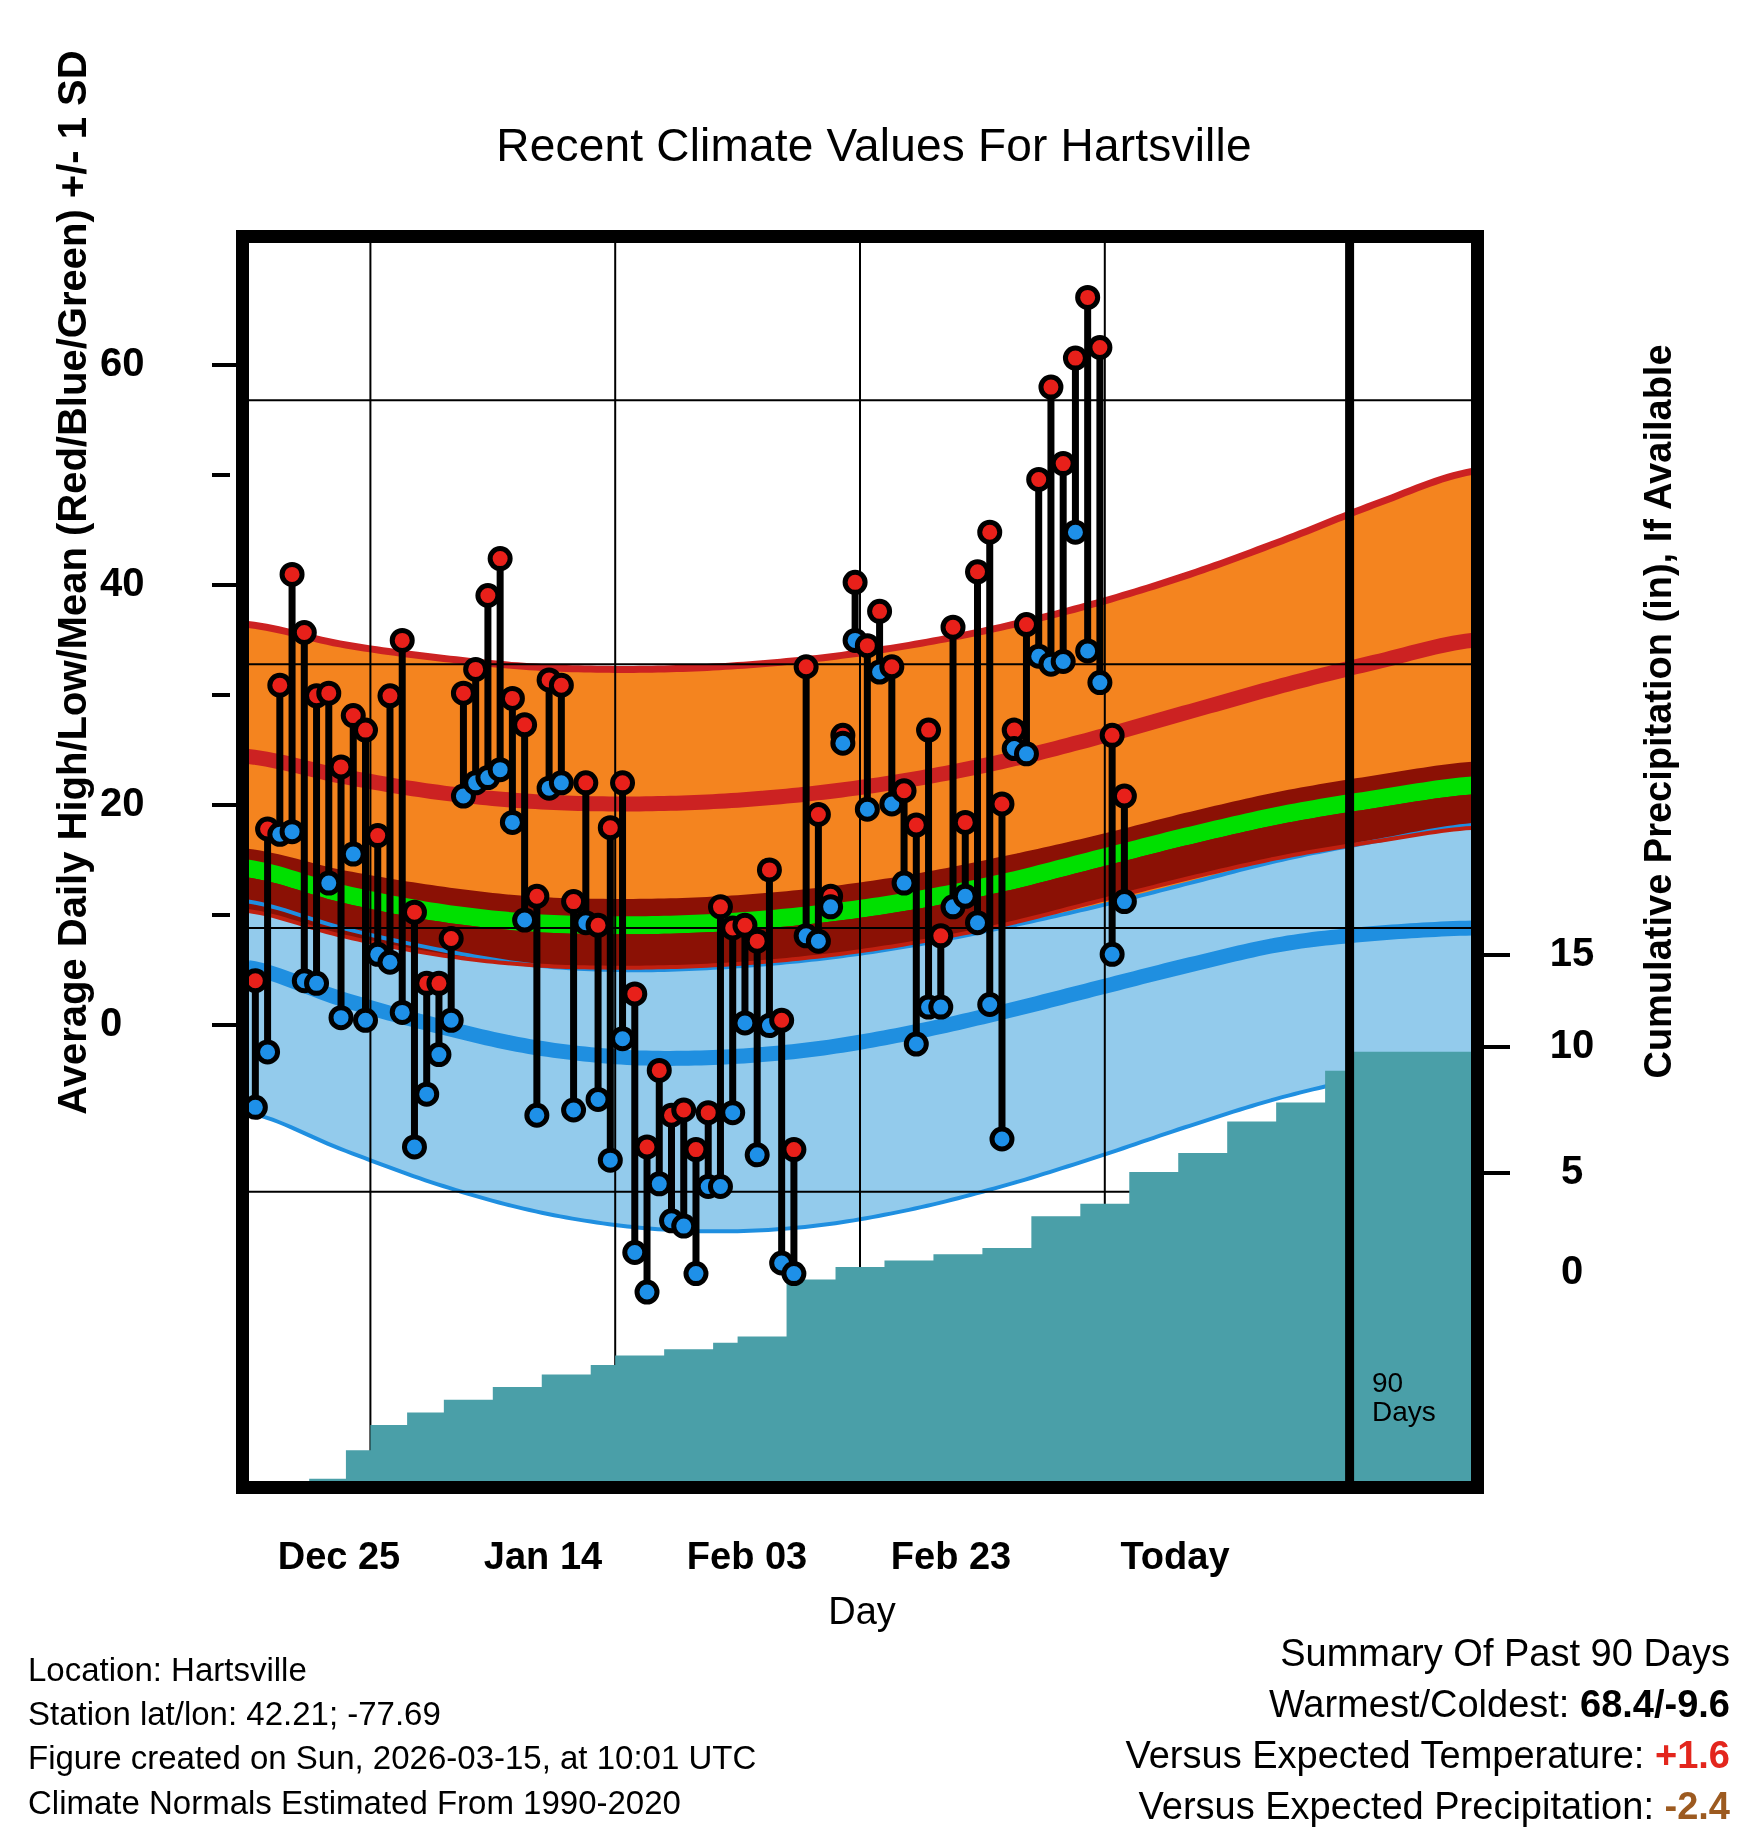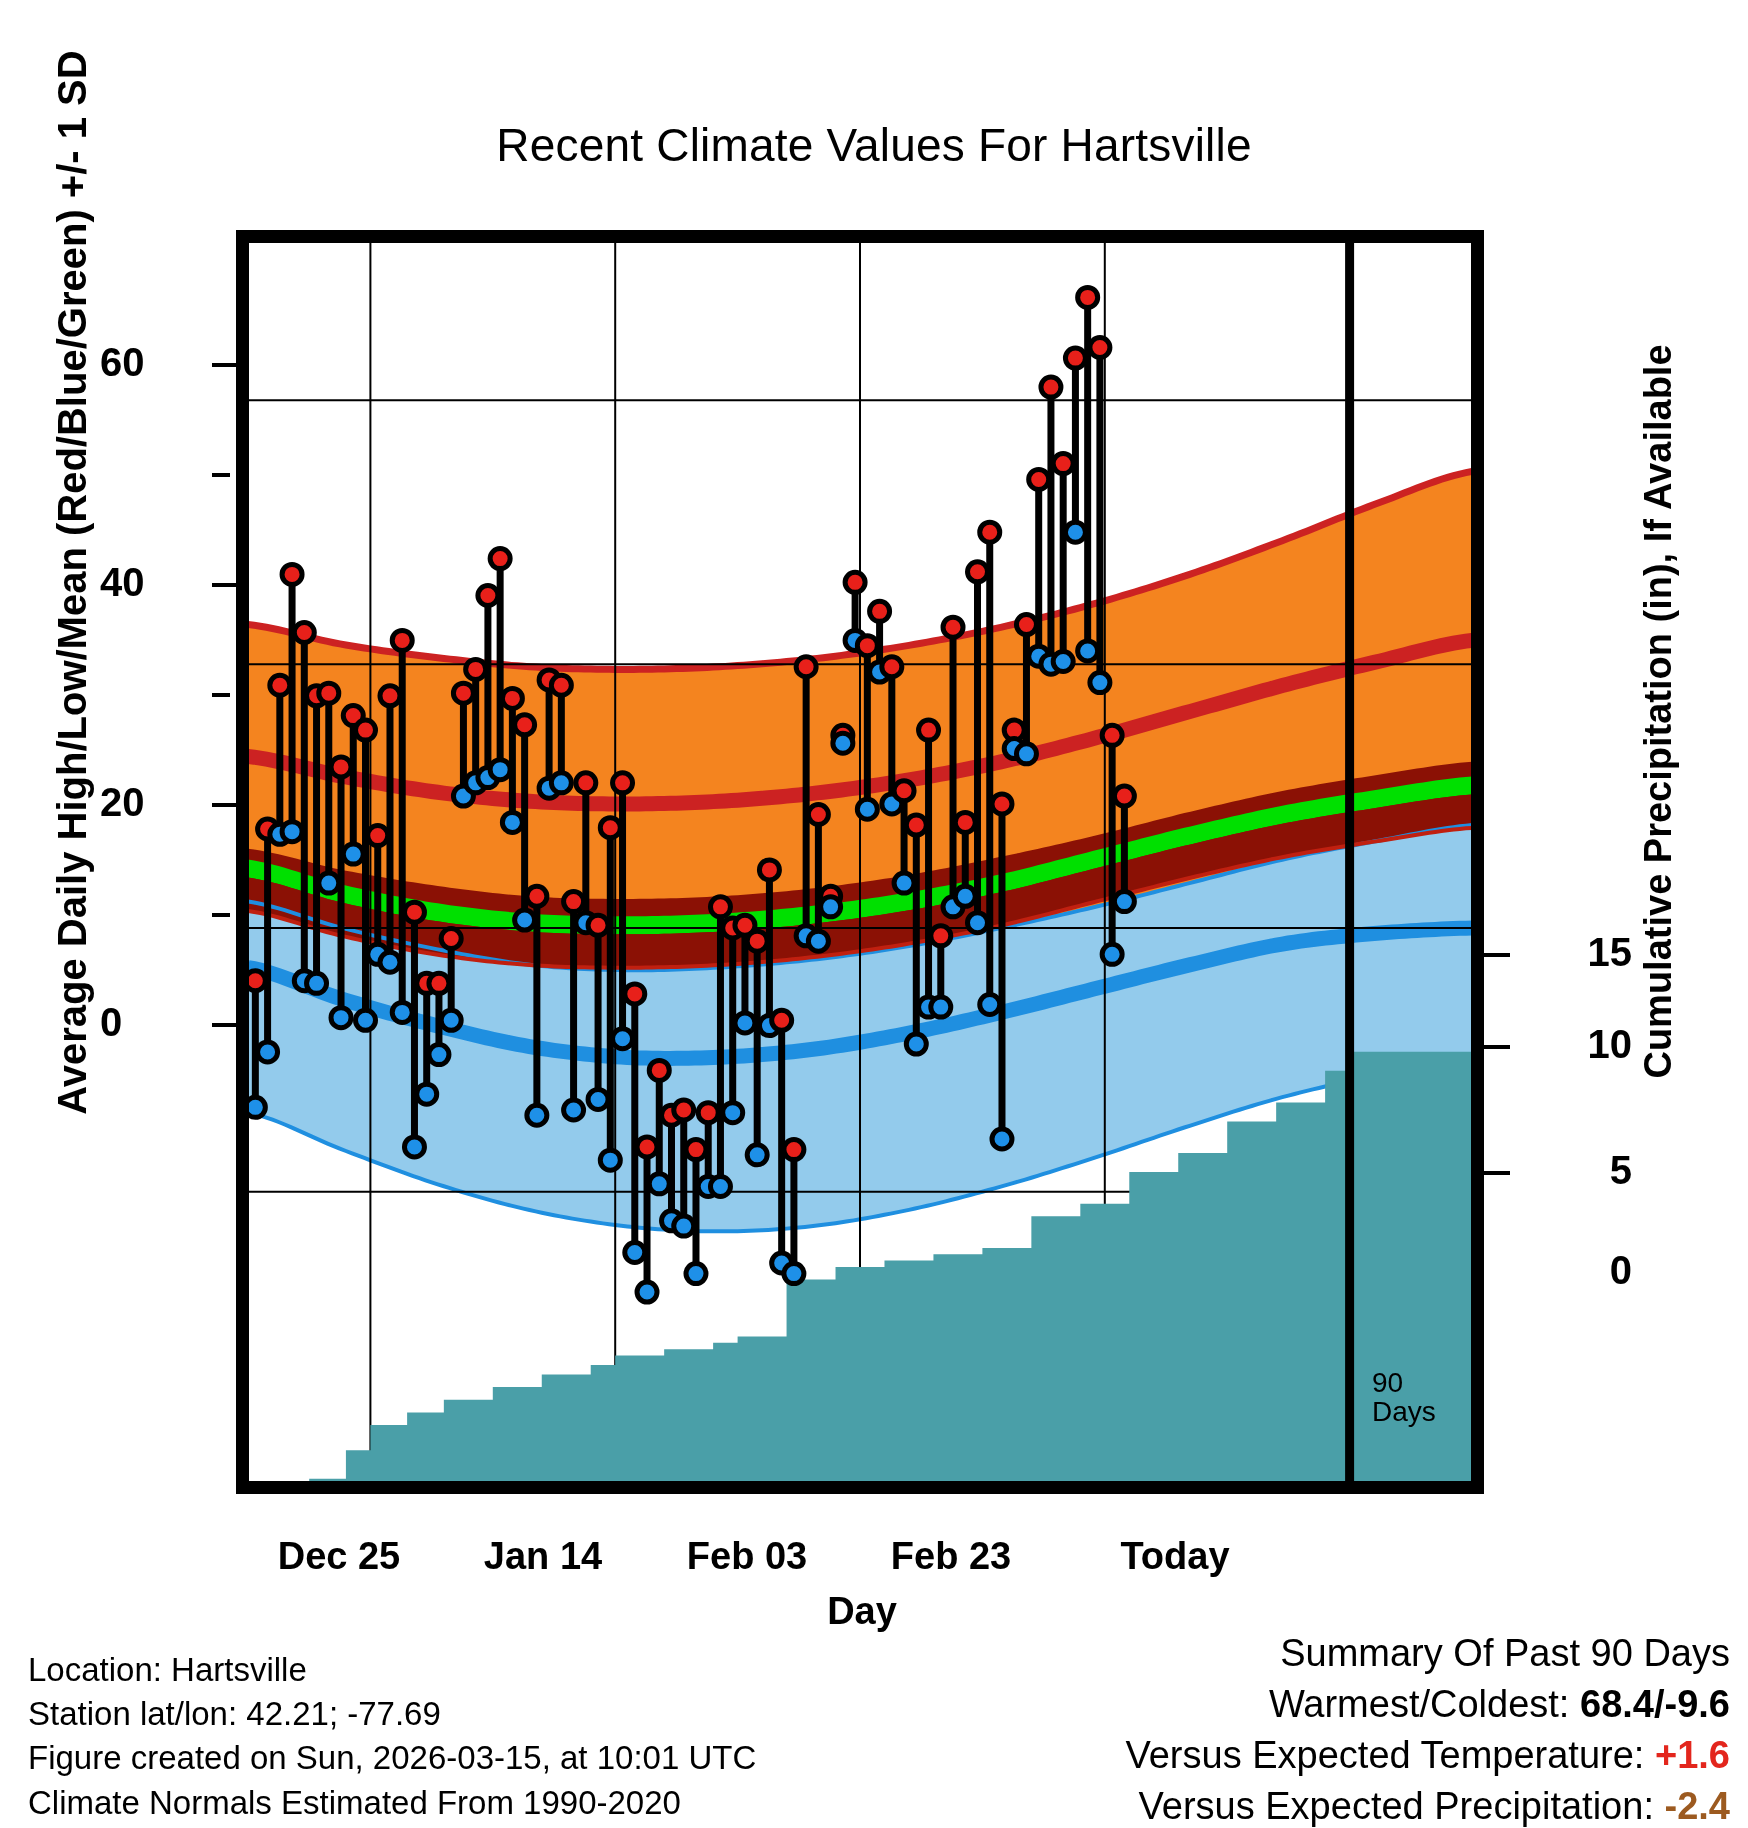--- a/index.html
+++ b/index.html
@@ -2,27 +2,27 @@
 <html><head>
 <meta charset="utf-8">
 <style>
   html,body{margin:0;padding:0;background:#fff;}
   body{width:1748px;height:1828px;font-family:"Liberation Sans",sans-serif;color:#000;position:relative;overflow:hidden;}
   #title{position:absolute;left:0;top:118px;width:1748px;text-align:center;font-size:46px;letter-spacing:.2px;}
   #plotwrap{position:absolute;left:248px;top:242px;width:1224px;height:1240px;}
   #plotsvg{position:absolute;left:0;top:0;}
   #frame{position:absolute;left:236px;top:230px;width:1248px;height:1264px;border:13px solid #000;box-sizing:border-box;pointer-events:none;}
   .ylab{position:absolute;font-size:40px;font-weight:bold;width:120px;}
-  .rylab{position:absolute;font-size:40px;font-weight:bold;text-align:right;width:120px;}
+  .rylab{position:absolute;font-size:40px;font-weight:bold;text-align:center;width:120px;}
   .xtick{position:absolute;font-size:38px;font-weight:bold;text-align:center;width:240px;}
   #yaxistitle{position:absolute;left:-478px;top:560px;width:1100px;text-align:center;
     transform:rotate(-90deg);transform-origin:center center;font-size:40px;font-weight:bold;white-space:nowrap;}
   #ryaxistitle{position:absolute;left:1108px;top:690px;width:1100px;text-align:center;
     transform:rotate(-90deg);transform-origin:center center;font-size:38px;font-weight:bold;white-space:nowrap;}
-  #xaxistitle{position:absolute;left:0;top:1590px;width:1724px;text-align:center;font-size:38px;font-weight:bold;}
+  #xaxistitle{position:absolute;left:0;top:1590px;width:1724px;text-align:center;font-size:38px;font-weight:normal;}
   #daysann{position:absolute;left:1372px;top:1368px;font-size:28px;font-weight:normal;line-height:1.05;}
   #footleft{position:absolute;left:28px;top:1648px;font-size:33px;line-height:1.34;}
   #footright{position:absolute;right:18px;top:1628px;font-size:38px;line-height:1.34;text-align:right;}
   #footright .row{white-space:nowrap;}
   .val{font-weight:bold;}
   .v-red{color:#e3261d;}
   .v-brown{color:#9c5a20;}
   .v-black{color:#000;}
   .tickmark{position:absolute;background:#000;}
 </style>

